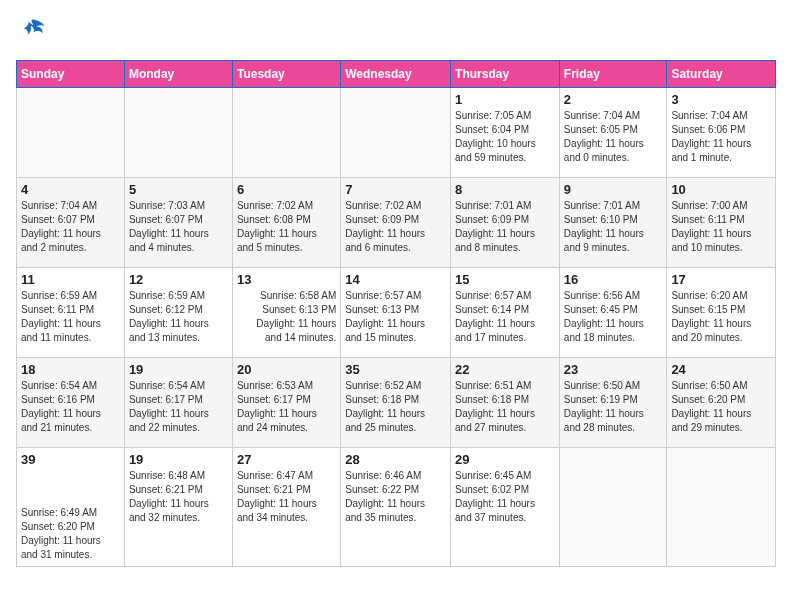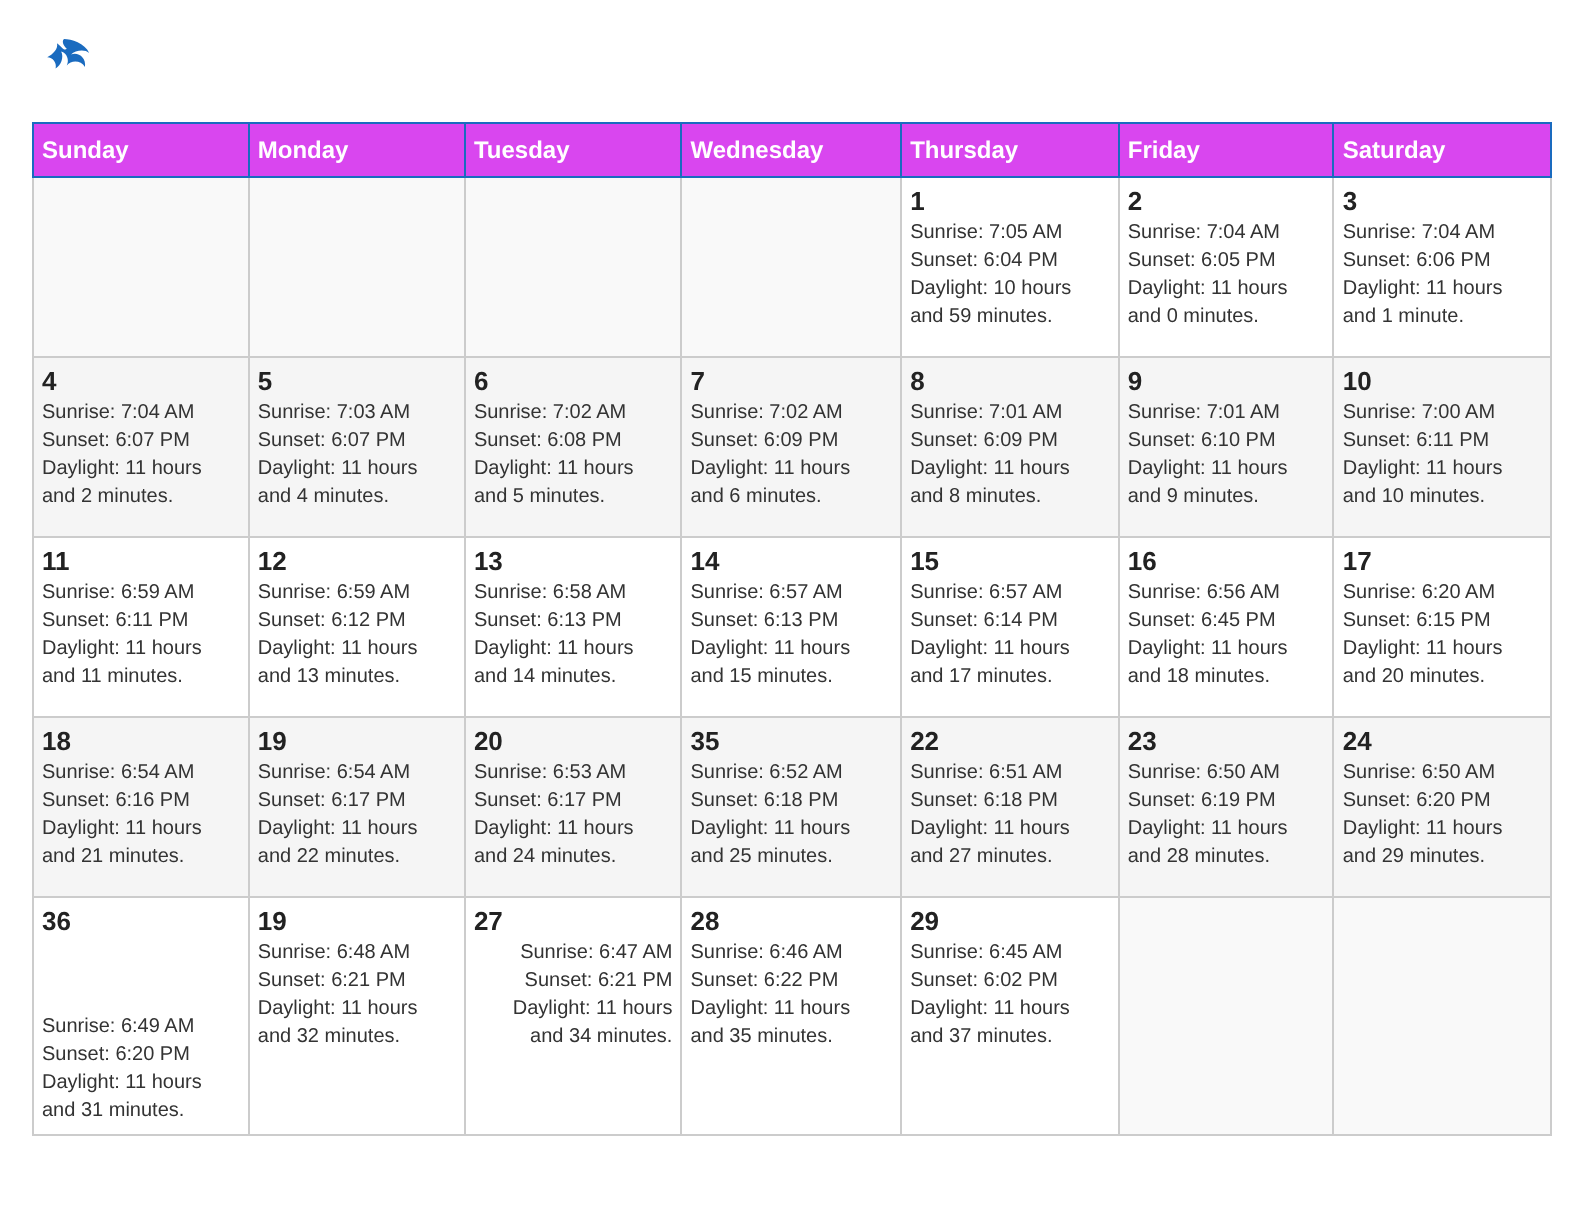--- a/index.html
+++ b/index.html
@@ -43,21 +43,21 @@
     .location {
       font-size: 15px;
       color: #444;
     }
     table {
       width: 100%;
       border-collapse: collapse;
       font-size: 11px;
     }
     thead tr {
-      background: #d946ef;
+      background: #ec4899;
       color: #fff;
       padding-left: 32px;
     }
     thead th {
       padding: 6px 4px;
       text-align: left;
       font-size: 12px;
       font-weight: bold;
       border: 1px solid #1a6bbf;
     }
@@ -214,21 +214,21 @@
         </td>
         <td>
           <div class="day-number">12</div>
           <div class="day-info" style="white-space: pre-line;">Sunrise: 6:59 AM
 Sunset: 6:12 PM
 Daylight: 11 hours
 and 13 minutes.</div>
         </td>
         <td>
           <div class="day-number">13</div>
-          <div class="day-info" style="white-space: pre-line;">Sunrise: 6:58 AM
+          <div class="day-info" style="white-space: pre-line; text-align: right;">Sunrise: 6:58 AM
 Sunset: 6:13 PM
 Daylight: 11 hours
 and 14 minutes.</div>
         </td>
         <td>
           <div class="day-number">14</div>
           <div class="day-info" style="white-space: pre-line;">Sunrise: 6:57 AM
 Sunset: 6:13 PM
 Daylight: 11 hours
 and 15 minutes.</div>
@@ -301,36 +301,36 @@
         <td>
           <div class="day-number">24</div>
           <div class="day-info" style="white-space: pre-line;">Sunrise: 6:50 AM
 Sunset: 6:20 PM
 Daylight: 11 hours
 and 29 minutes.</div>
         </td>
       </tr>
       <tr>
         <td>
-          <div class="day-number">36</div>
+          <div class="day-number">39</div>
           <div class="day-info" style="white-space: pre-line; margin-top: 39px;">Sunrise: 6:49 AM
 Sunset: 6:20 PM
 Daylight: 11 hours
 and 31 minutes.</div>
         </td>
         <td>
           <div class="day-number">19</div>
           <div class="day-info" style="white-space: pre-line;">Sunrise: 6:48 AM
 Sunset: 6:21 PM
 Daylight: 11 hours
 and 32 minutes.</div>
         </td>
         <td>
           <div class="day-number">27</div>
-          <div class="day-info" style="white-space: pre-line; text-align: right;">Sunrise: 6:47 AM
+          <div class="day-info" style="white-space: pre-line;">Sunrise: 6:47 AM
 Sunset: 6:21 PM
 Daylight: 11 hours
 and 34 minutes.</div>
         </td>
         <td>
           <div class="day-number">28</div>
           <div class="day-info" style="white-space: pre-line;">Sunrise: 6:46 AM
 Sunset: 6:22 PM
 Daylight: 11 hours
 and 35 minutes.</div>

